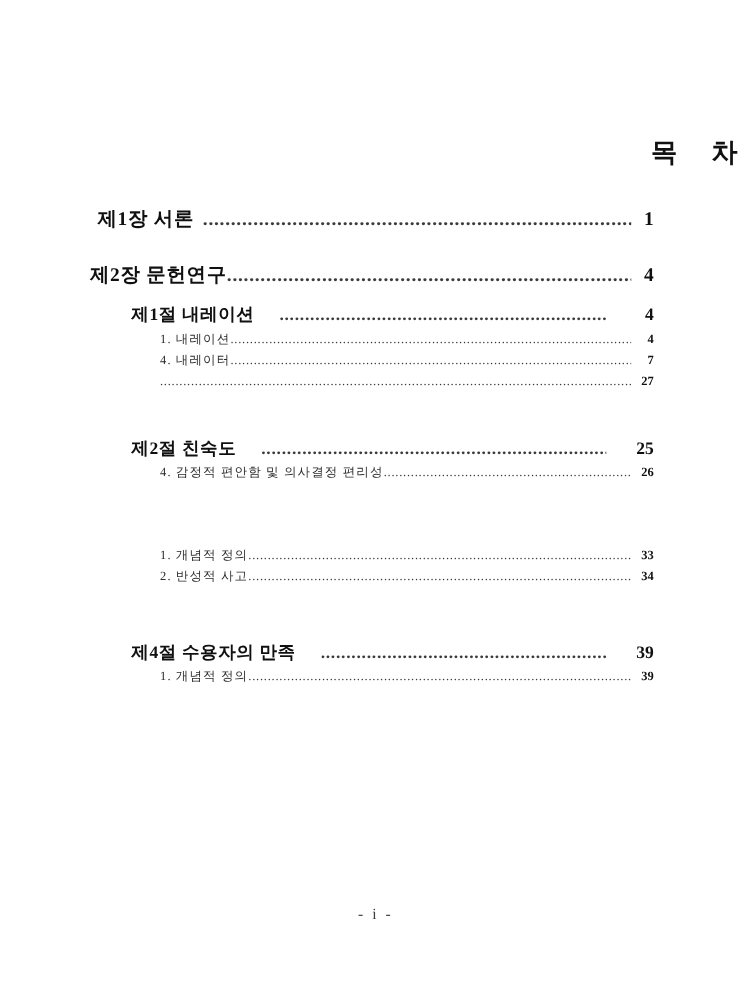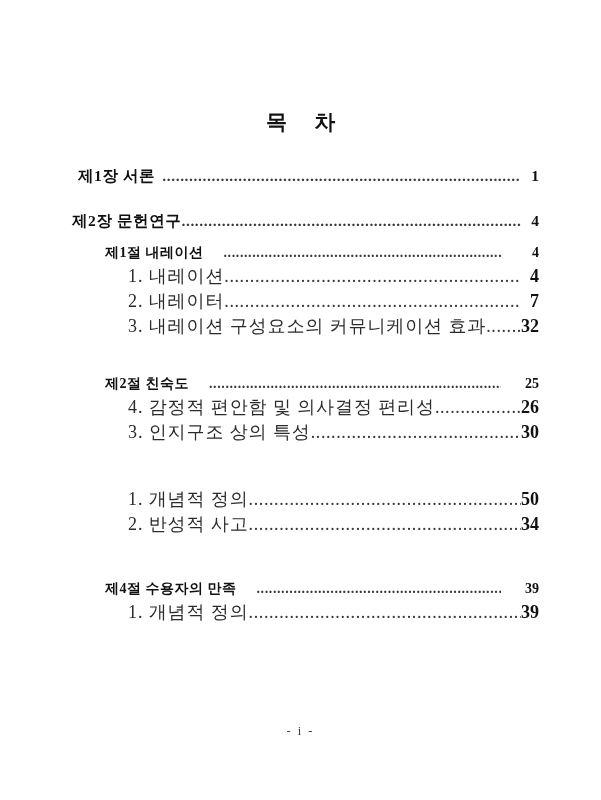--- a/index.html
+++ b/index.html
@@ -23,21 +23,21 @@
     height: 800px;
     box-sizing: border-box;
   }
 
   
   .toc-title {
     position: absolute;
     top: 112px;
     left: 0;
     width: 601px;
-    text-align: center;
+    text-align: right;
     font-size: 21px;
     font-weight: bold;
     letter-spacing: 11px;
     text-indent: 11px;
     line-height: 1;
     color: #111111;
   }
 
   
   .toc-body {
@@ -46,21 +46,21 @@
     left: 0;
     width: 601px;
   }
 
   .toc-line {
     display: flex;
     align-items: center;
     width: 100%;
     box-sizing: border-box;
     white-space: nowrap;
-    padding-right: 62px;
+    padding-right: 78px;
   }
 
   .toc-label {
     flex: 0 0 auto;
   }
 
   .toc-leader {
     flex: 1 1 auto;
     overflow: hidden;
     margin: 0 0px;
@@ -103,21 +103,21 @@
     line-height: 1;
     padding-left: 105px;
     color: #101010;
     gap: 20px;
   }
   .lvl-section .toc-label { letter-spacing: 0.5px; }
   .lvl-section .toc-page  { font-weight: bold; }
 
   
   .lvl-item {
-    font-size: 18px;
+    font-size: 10px;
     font-weight: normal;
     line-height: 1;
     padding-left: 128px;
     color: #2b2b2b;
   }
   .lvl-item .toc-label { letter-spacing: 0.9px; }
   .lvl-item .toc-page  { font-weight: bold; color: #111111; }
 
   
   .gap-chapter   { height: 29px; }
@@ -163,54 +163,48 @@
         <span class="toc-page">4</span>
       </div>
       <div class="gap-item"></div>
       <div class="toc-line lvl-item">
         <span class="toc-label">1. 내레이션</span>
         <span class="toc-leader"></span>
         <span class="toc-page">4</span>
       </div>
       <div class="gap-item"></div>
       <div class="toc-line lvl-item">
-        <span class="toc-label">2. 내레이터</span>
+        <span class="toc-label">4. 내레이터</span>
         <span class="toc-leader"></span>
         <span class="toc-page">7</span>
       </div>
       <div class="gap-item"></div>
       <div class="toc-line lvl-item">
-        <span class="toc-label">3. 내레이션 구성요소의 커뮤니케이션 효과</span>
-        <span class="toc-leader"></span>
-        <span class="toc-page">32</span>
+        <span class="toc-leader"></span>
+        <span class="toc-page">27</span>
       </div>
       <div class="gap-group"></div>
       <div class="toc-line lvl-section">
         <span class="toc-label">제2절 친숙도</span>
         <span class="toc-leader"></span>
         <span class="toc-page">25</span>
       </div>
       <div class="gap-item"></div>
       <div class="toc-line lvl-item">
         <span class="toc-label">4. 감정적 편안함 및 의사결정 편리성</span>
         <span class="toc-leader"></span>
         <span class="toc-page">26</span>
       </div>
       <div class="gap-item"></div>
-      <div class="toc-line lvl-item">
-        <span class="toc-label">3. 인지구조 상의 특성</span>
-        <span class="toc-leader"></span>
-        <span class="toc-page">30</span>
-      </div>
       <div class="gap-group"></div>
       <div class="gap-item"></div>
       <div class="toc-line lvl-item">
         <span class="toc-label">1. 개념적 정의</span>
         <span class="toc-leader"></span>
-        <span class="toc-page">50</span>
+        <span class="toc-page">33</span>
       </div>
       <div class="gap-item"></div>
       <div class="toc-line lvl-item">
         <span class="toc-label">2. 반성적 사고</span>
         <span class="toc-leader"></span>
         <span class="toc-page">34</span>
       </div>
       <div class="gap-item"></div>
       <div class="gap-group"></div>
       <div class="toc-line lvl-section">

